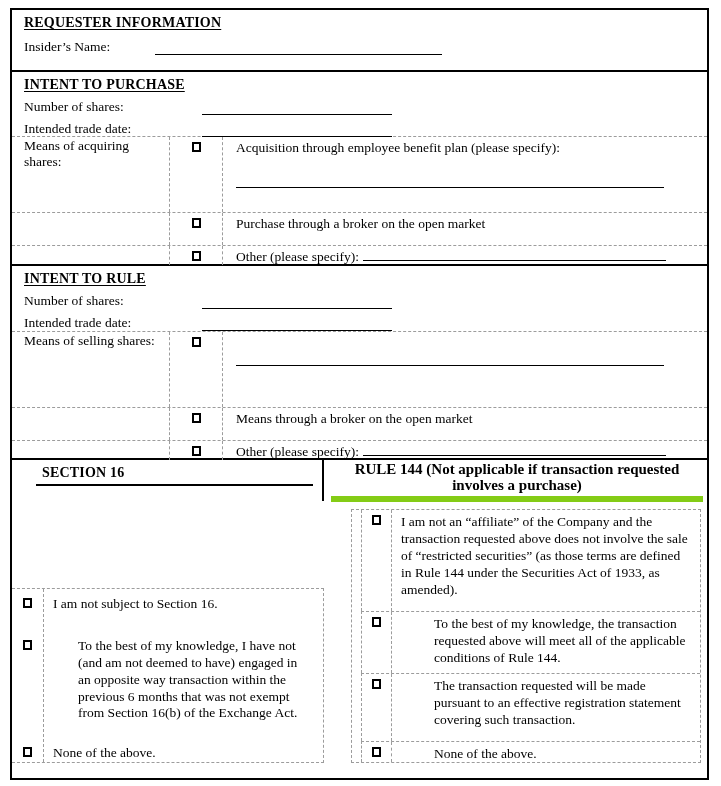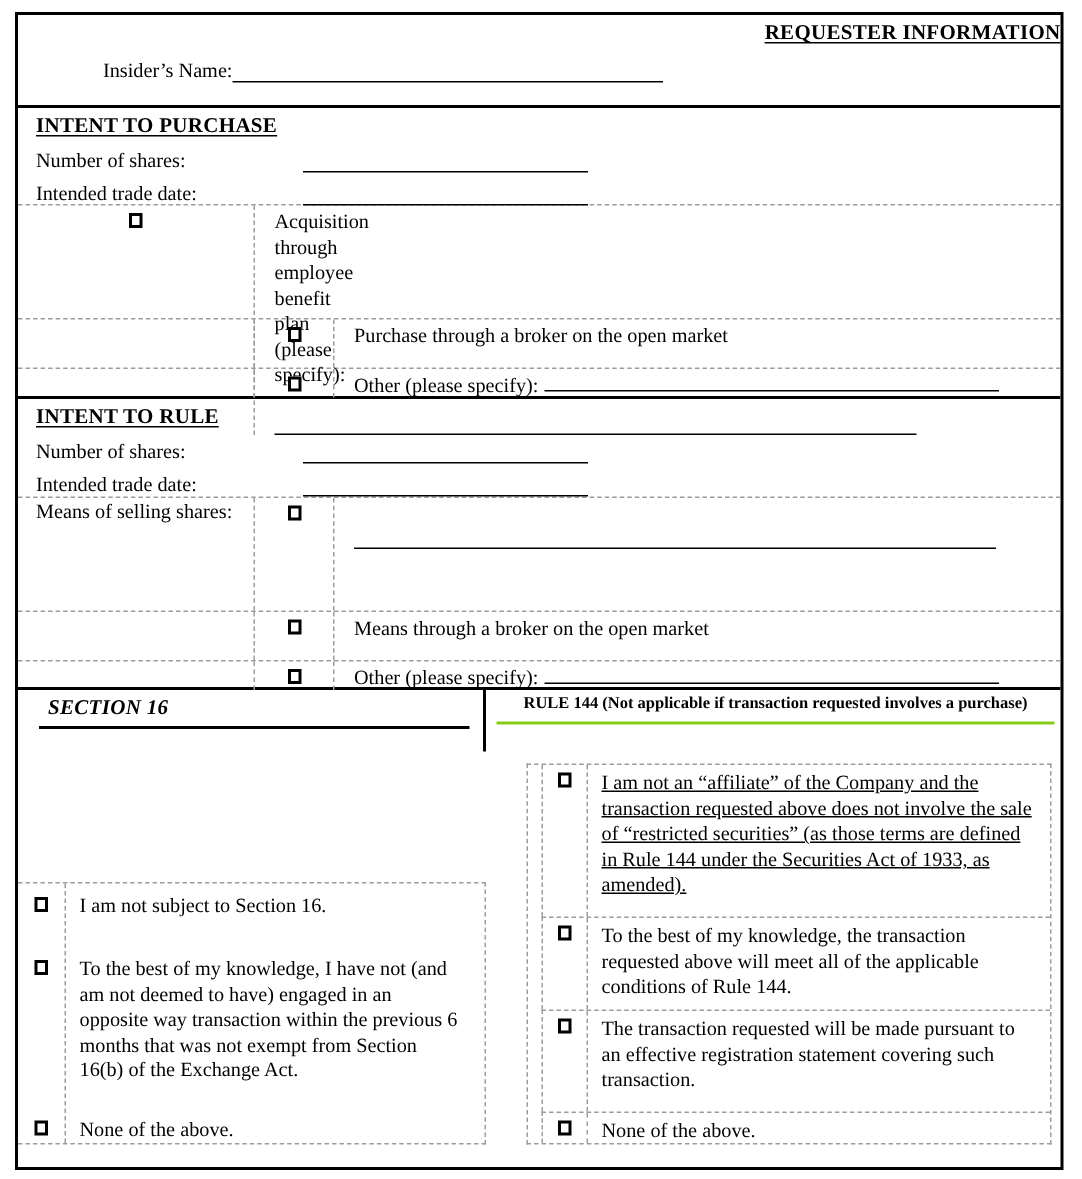--- a/index.html
+++ b/index.html
@@ -26,21 +26,21 @@
     text-decoration: underline;
     text-underline-offset: 2px;
     padding: 4px 0 0 12px;
     letter-spacing: .2px;
   }
   .hsep { height: 0; border-top: 2px solid #000; }
   .frow { display: flex; align-items: flex-end; padding-left: 12px; margin-top: 5px; }
   .flabel { flex: none; }
   .fline { border-bottom: 1.5px solid #000; height: 16px; }
 
-  #sec-requester { height: 60px; text-align: right; }
+  #sec-requester { height: 60px; }
   #req-row { margin-top: 7px; }
   #req-row .flabel { width: 131px; }
   #req-row .fline { width: 287px; }
 
   #sec-purchase, #sec-sell { height: 64px; }
   #sec-sell { height: 65px; }
   .shares-row .flabel, .date-row .flabel { width: 178px; }
   .shares-row .fline, .date-row .fline { width: 190px; }
 
   
@@ -56,56 +56,56 @@
   .m-c3 { padding: 2px 6px 0 13px; }
   .m-blank { display: block; width: 428px; border-bottom: 1.5px solid #000; height: 0; margin-top: 31px; }
   .m-inline-blank { display: inline-block; width: 303px; border-bottom: 1.5px solid #000; height: 11px; margin-left: 4px; }
 
   .cb { display: inline-block; width: 9px; height: 10px; border: 2px solid #000; background: #fff; flex: none; }
 
   
   .bottom-head { display: flex; height: 41px; }
   .bh-left { width: 312px; flex: none; border-right: 2px solid #000; }
   .bh-left .rule {
-    margin: 0 9px 0 14px; border-bottom: 2px solid #000;
-    padding: 4px 0 3px 6px; font-weight: bold; font-size: 14px; letter-spacing: .2px; font-style: italic;
+    margin: 0 9px 0 24px; border-bottom: 2px solid #000;
+    padding: 4px 0 3px 6px; font-weight: bold; font-size: 14px; letter-spacing: .2px;
   }
   .bh-right { flex: 1; }
   .bh-right .rule {
-    margin: 2px 4px 0 7px; border-bottom: 2px solid #84cc16;
-    padding: 0 0 3px 0; font-weight: bold; font-size: 11px;
+    margin: 2px 4px 0 7px; border-bottom: 6px solid #84cc16;
+    padding: 0 0 3px 0; font-weight: bold; font-size: 15px;
     text-align: center; line-height: 15.5px;
   }
 
   .bottom-body { display: flex; height: 262px; align-items: flex-end; }
 
   .s16 {
     position: relative; width: 312px; flex: none;
     border-top: 1px dashed var(--d);
     border-right: 1px dashed var(--d);
     border-bottom: 1px dashed var(--d);
   }
   .s16 .vline { position: absolute; left: 31px; top: 0; bottom: 0; width: 0; border-left: 1px dashed var(--d); }
   .s16-row { display: flex; }
   .s16-row .cbc { width: 31px; flex: none; display: flex; justify-content: center; padding-top: 4px; }
   .s16-row .txt { flex: 1; padding: 2px 16px 0 10px; line-height: 16.8px; }
   #s16-r1 { margin-top: 5px; }
-  #s16-r2 { margin-top: 23px; }
+  #s16-r2 { margin-top: 23px; gap: 25px; }
   #s16-r3 { margin-top: 21px; }
 
   .r144 {
     flex: none; width: 350px; margin-left: 27px;
     border: 1px dashed var(--d);
     display: flex; flex-direction: column;
   }
   .r144-row { display: flex; margin-left: 9px; border-left: 1px dashed var(--d); }
-  .r144-row + .r144-row { border-top: 1px dashed var(--d); }
+  .r144-row + .r144-row { border-top: 1px dashed var(--d); gap: 33px; }
   .r144-row .cbc { width: 30px; flex: none; border-right: 1px dashed var(--d); display: flex; justify-content: center; padding-top: 5px; }
   .r144-row .txt { flex: 1; padding: 3px 8px 0 9px; line-height: 17px; }
-  #r144-r1 { min-height: 101px; text-decoration: underline; }
+  #r144-r1 { min-height: 101px; }
   #r144-r2 { min-height: 62px; }
   #r144-r3 { min-height: 68px; }
   #r144-r4 { flex: 1; }
 </style>
 </head>
 <body>
 
 <div class="page">
   <div class="form">
 
@@ -126,20 +126,21 @@
         <span class="fline"></span>
       </div>
       <div class="frow date-row">
         <span class="flabel">Intended trade date:</span>
         <span class="fline"></span>
       </div>
     </div>
 
     <div class="means">
       <div class="m-row m-r1">
+        <div class="m-c1">Means of acquiring shares:</div>
         <div class="m-c2">
             <span class="cb"></span>
           </div>
         <div class="m-c3">
           <div>Acquisition through employee benefit plan (please specify):</div>
           <span class="m-blank"></span>
         </div>
       </div>
       <div class="m-row m-r2">
         <div class="m-c1"></div>

